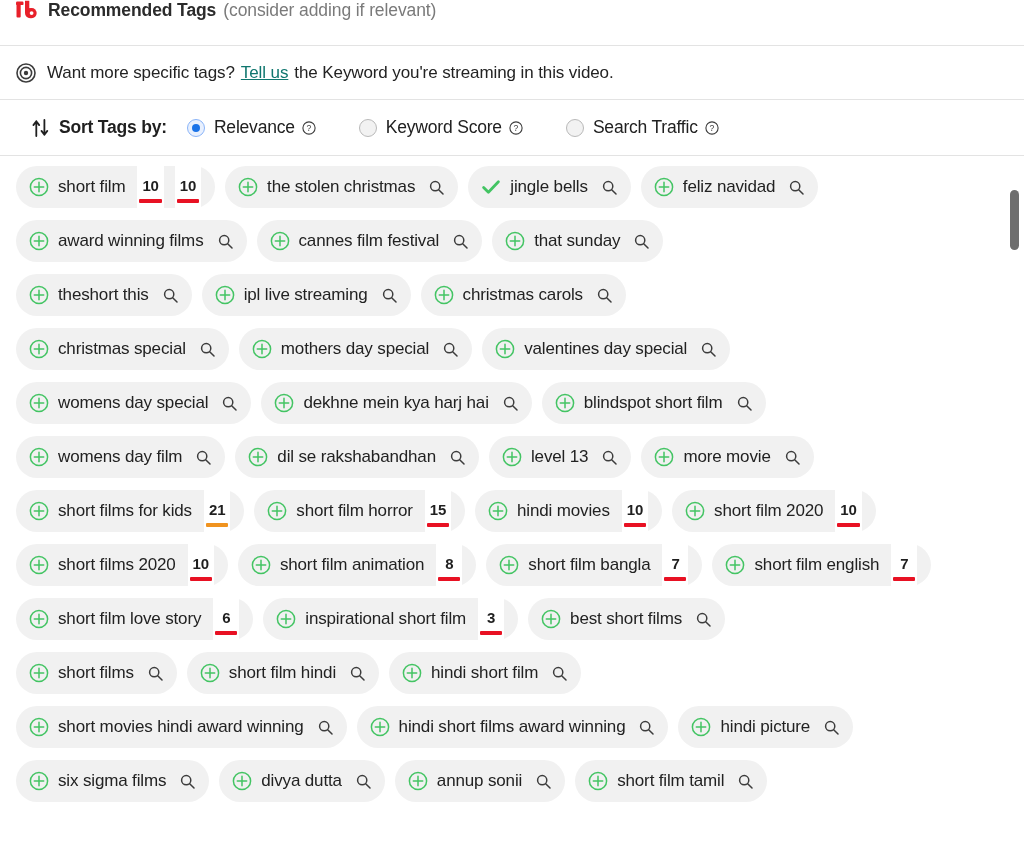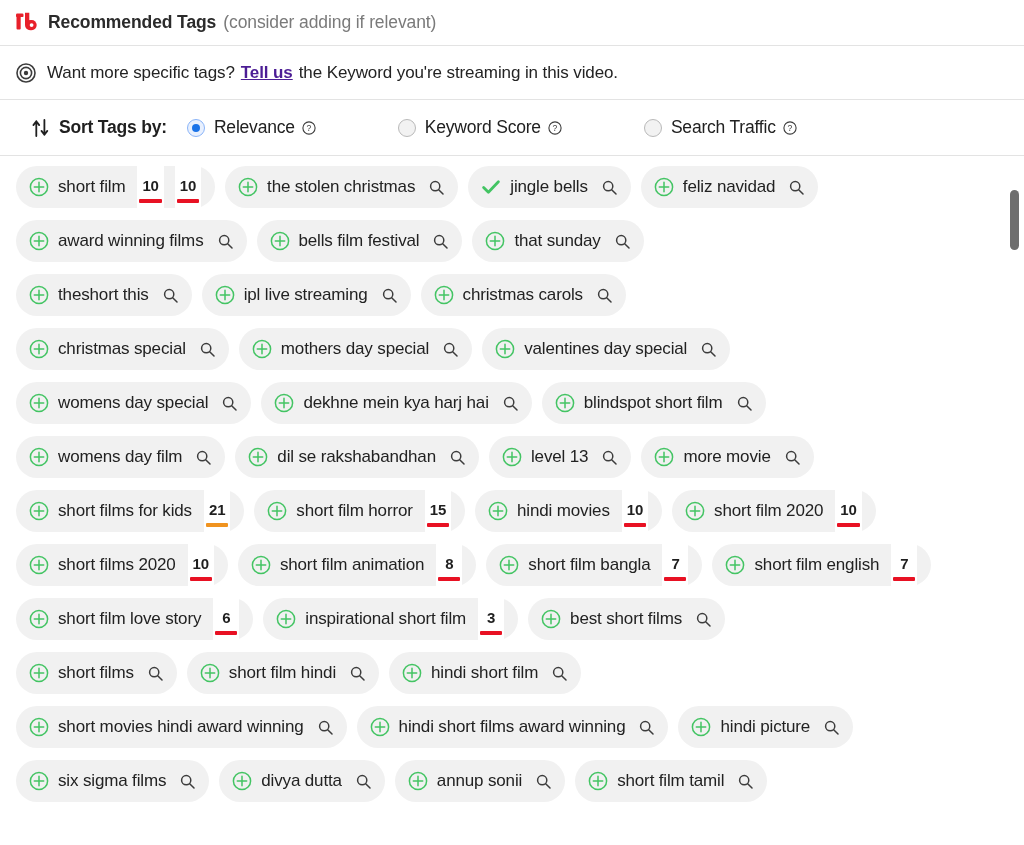--- a/index.html
+++ b/index.html
@@ -19,21 +19,20 @@
     height: 845px;
     position: relative;
     background: #ffffff;
     box-sizing: border-box;
   }
 
   
   .header-row {
     height: 46px;
     display: flex;
-    align-items: center;
     padding: 0 16px;
     border-bottom: 1px solid #e3e3e3;
     box-sizing: border-box;
   }
   .tb-logo {
     width: 23px;
     height: 21px;
     margin-right: 9px;
     display: block;
     flex: 0 0 auto;
@@ -66,24 +65,23 @@
     margin-right: 11px;
     flex: 0 0 auto;
     display: block;
   }
   .target-text {
     font-size: 17px;
     color: #232323;
     letter-spacing: -0.1px;
   }
   .tell-us-link {
-    color: #4c1d95;
+    color: #0f766e;
     text-decoration: underline;
     cursor: pointer;
-    font-weight: bold;
   }
 
   
   .sort-row {
     height: 56px;
     display: flex;
     align-items: center;
     padding: 0 32px;
     border-bottom: 1px solid #e3e3e3;
     box-sizing: border-box;
@@ -98,21 +96,20 @@
   .sort-label {
     font-size: 17.5px;
     font-weight: bold;
     color: #1f1f1f;
     margin-right: 20px;
     letter-spacing: -0.2px;
   }
   .radio-group {
     display: flex;
     align-items: flex-end;
-    gap: 39px;
   }
   .radio-opt {
     display: flex;
     align-items: center;
     margin-right: 43px;
     cursor: pointer;
   }
   .radio-opt:last-child { margin-right: 0; }
   .radio-dot {
     width: 18px;
@@ -402,21 +399,21 @@
           <svg viewBox="0 0 15 15" class="tag-search">
             <circle cx="6.2" cy="6.2" r="4.6" fill="none" stroke="#3c3c3c" stroke-width="1.5"></circle>
             <path d="M9.7 9.7 14 14" stroke="#3c3c3c" stroke-width="1.5" stroke-linecap="round"></path>
           </svg>
         </div>
         <div class="tag-pill">
           <svg viewBox="0 0 20 20" class="tag-plus">
             <circle cx="10" cy="10" r="8.6" fill="none" stroke="#43c463" stroke-width="1.5"></circle>
             <path d="M10 5.3v9.4M5.3 10h9.4" stroke="#43c463" stroke-width="1.5" stroke-linecap="round"></path>
           </svg>
-          <span class="tag-text">bells film festival</span>
+          <span class="tag-text">cannes film festival</span>
           <svg viewBox="0 0 15 15" class="tag-search">
             <circle cx="6.2" cy="6.2" r="4.6" fill="none" stroke="#3c3c3c" stroke-width="1.5"></circle>
             <path d="M9.7 9.7 14 14" stroke="#3c3c3c" stroke-width="1.5" stroke-linecap="round"></path>
           </svg>
         </div>
         <div class="tag-pill">
           <svg viewBox="0 0 20 20" class="tag-plus">
             <circle cx="10" cy="10" r="8.6" fill="none" stroke="#43c463" stroke-width="1.5"></circle>
             <path d="M10 5.3v9.4M5.3 10h9.4" stroke="#43c463" stroke-width="1.5" stroke-linecap="round"></path>
           </svg>

